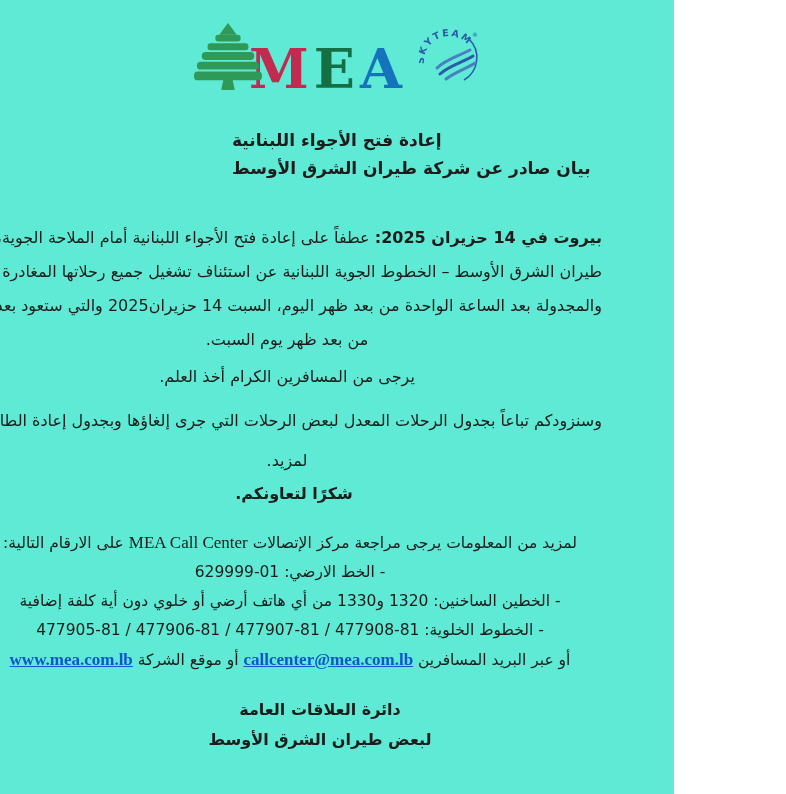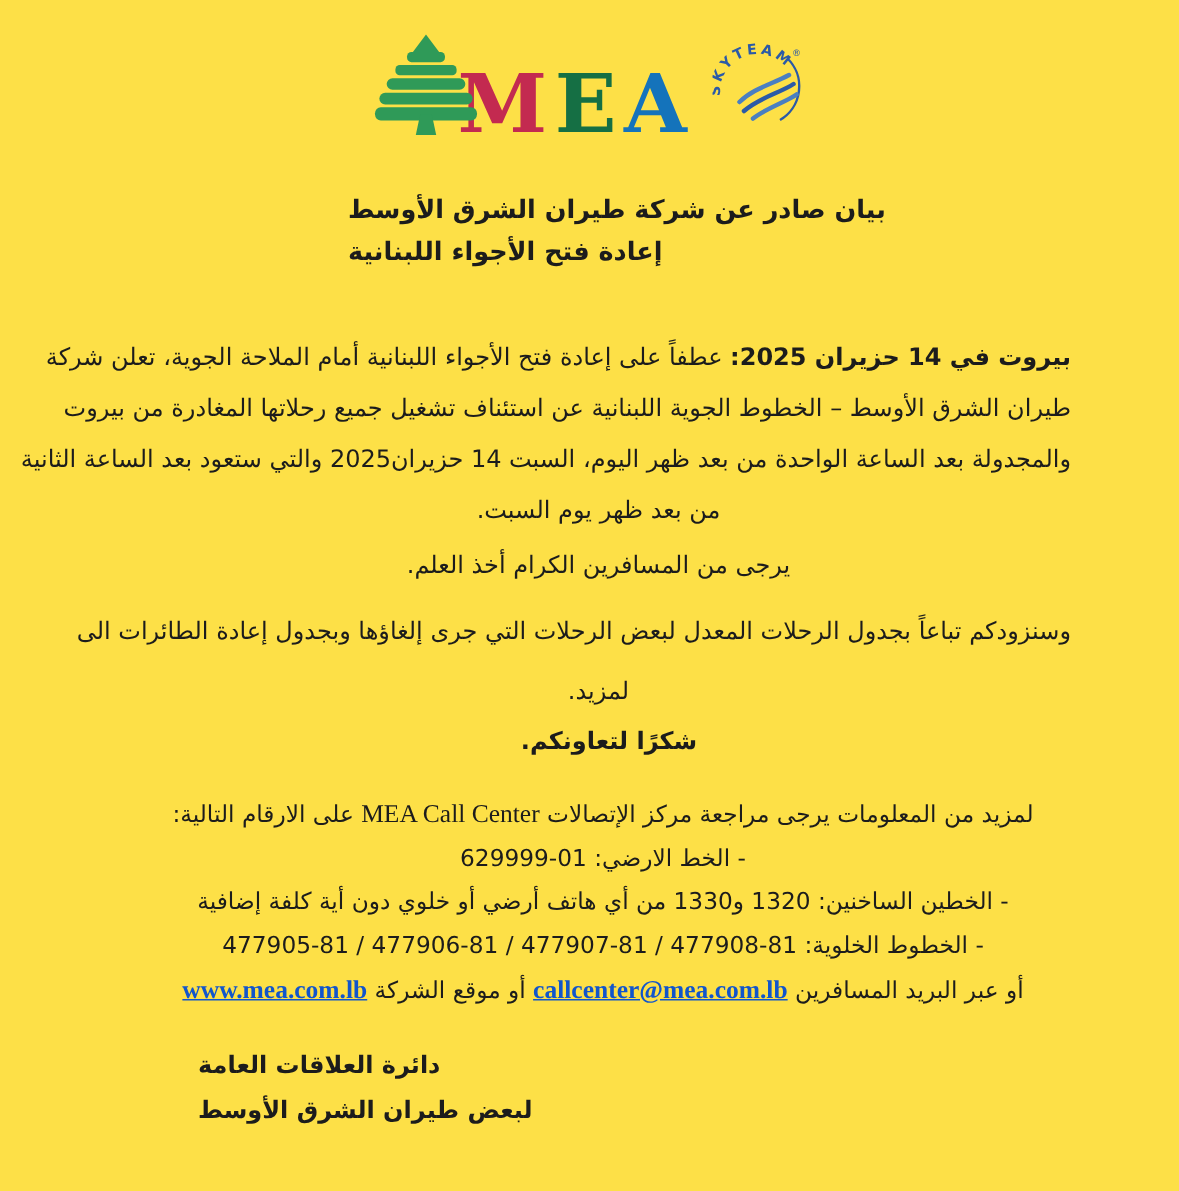--- a/index.html
+++ b/index.html
@@ -1,19 +1,19 @@
 <!DOCTYPE html>
 <html lang="ar"><head>
 <meta charset="utf-8">
 <style>
   html,body{margin:0;padding:0;background:#ffffff;}
   .page{
     position:relative;
-    width:786px;height:794px;
-    background:#fde047;
+    width:674px;height:794px;
+    background:#5eead4;
     font-family:"DejaVu Sans",sans-serif;
     color:#1c1c1c;
     overflow:hidden;
   }
   
   .logo-row{
     position:absolute;top:22px;left:0;right:0;
     display:flex;justify-content:center;align-items:flex-end;
   }
   .cedar{position:relative;z-index:2;}
@@ -64,21 +64,21 @@
   .latin{font-family:"Liberation Serif",serif;font-size:17px;}
   .link{
     color:#1155cc;text-decoration:underline;
     font-family:"Liberation Serif",serif;font-size:17px;
     cursor:pointer;
     font-weight:bold;
   }
   
   .footer{
     position:absolute;top:695px;right:54px;width:600px;
-    direction:rtl;text-align:left;
+    direction:rtl;text-align:center;
     font-weight:bold;font-size:16px;line-height:30px;
   }
 </style>
 </head>
 <body>
 
 <div class="page">
 
   <div class="logo-row">
     <svg class="cedar" width="70" height="68" viewBox="0 0 72 70">
@@ -102,22 +102,22 @@
       <path d="M21 48 C31 39 45 36 54 30" fill="none" stroke="#2b5aa7" stroke-width="3" stroke-linecap="round"></path>
       <path d="M27 53 C36 46 49 42 56 37" fill="none" stroke="#4a7fc1" stroke-width="3" stroke-linecap="round"></path>
       <text font-size="9.5" letter-spacing="2" fill="#2b5aa7" font-weight="bold" font-family="DejaVu Sans, sans-serif">
         <textPath href="#sk-arc" startOffset="4">SKYTEAM</textPath>
       </text>
       <text x="53" y="11" font-size="6" fill="#2b5aa7">®</text>
     </svg>
   </div>
 
   <div class="heading">
+    <div>إعادة فتح الأجواء اللبنانية</div>
     <div>بيان صادر عن شركة طيران الشرق الأوسط</div>
-    <div>إعادة فتح الأجواء اللبنانية</div>
   </div>
 
   <div class="para p1">
     <div class="line"><span class="bold">بيروت في 14 حزيران 2025:</span><span> عطفاً على إعادة فتح الأجواء اللبنانية أمام الملاحة الجوية، تعلن شركة</span></div>
     <div class="line">طيران الشرق الأوسط – الخطوط الجوية اللبنانية عن استئناف تشغيل جميع رحلاتها المغادرة من بيروت</div>
     <div class="line">والمجدولة بعد الساعة الواحدة من بعد ظهر اليوم، السبت 14 حزيران2025 والتي ستعود بعد الساعة الثانية</div>
     <div class="line">من بعد ظهر يوم السبت.</div>
   </div>
 
   <div class="para p2">يرجى من المسافرين الكرام أخذ العلم.</div>

